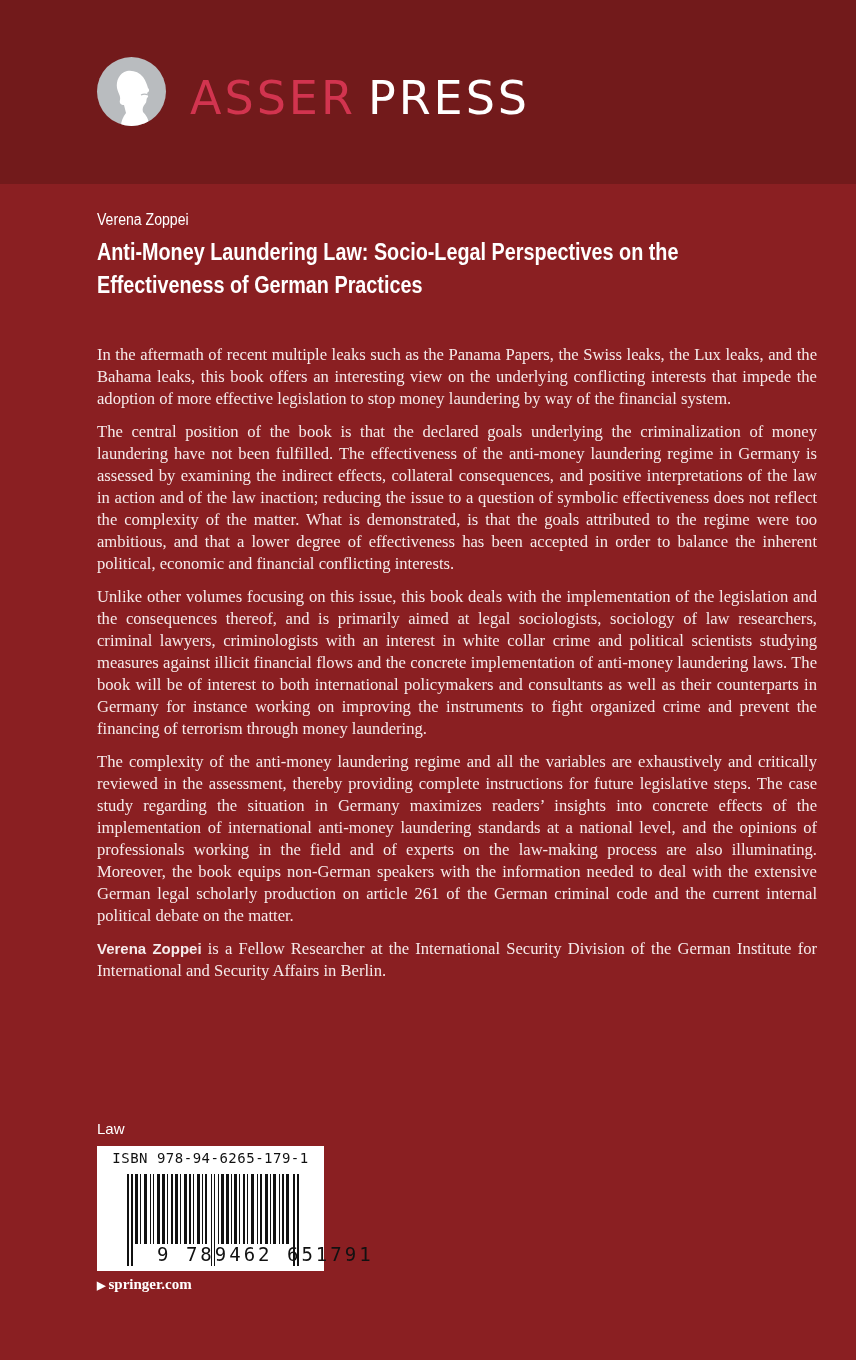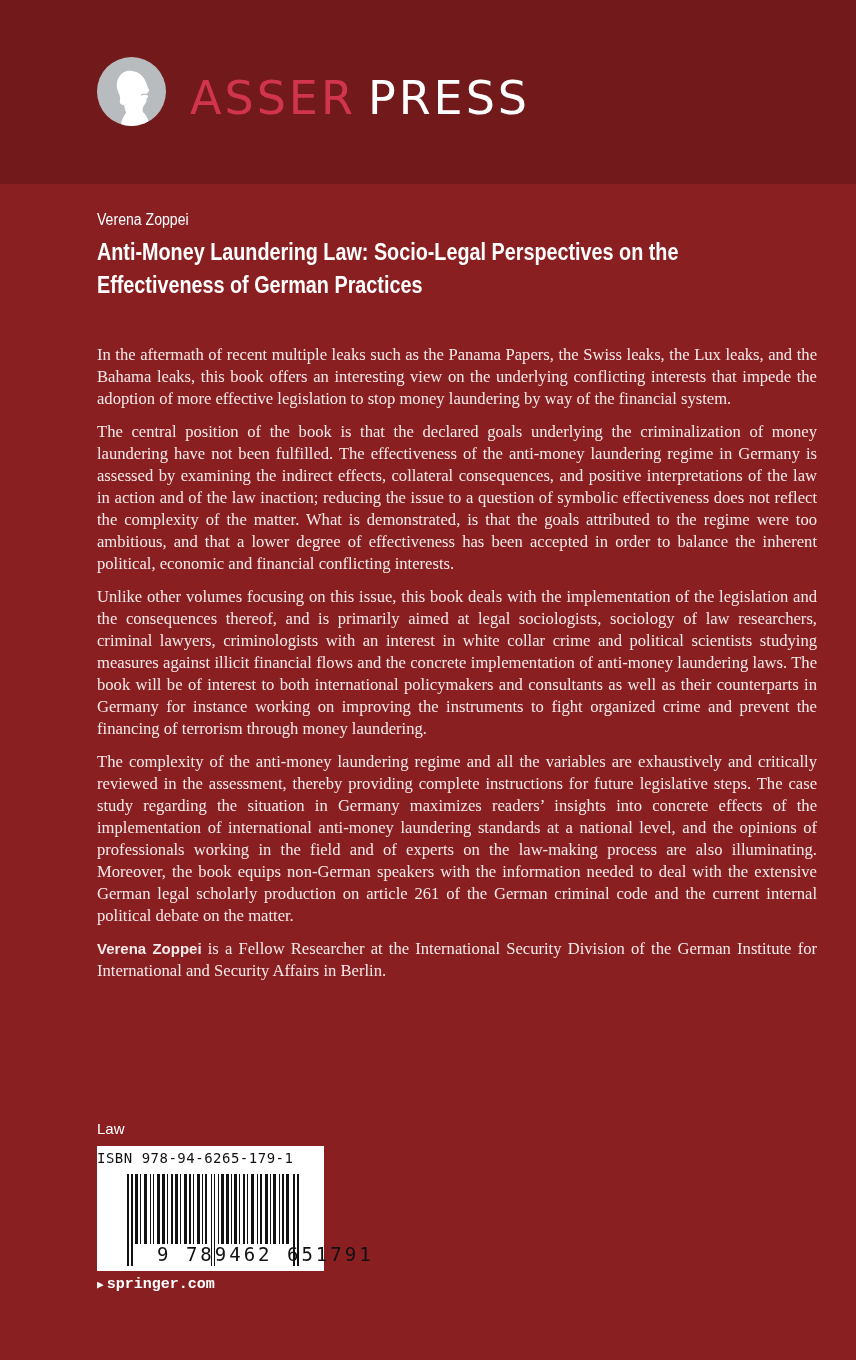--- a/index.html
+++ b/index.html
@@ -47,33 +47,33 @@
 
     .category {
       position: absolute; left: 97px; top: 1120px;
       font-family: "Liberation Sans", sans-serif; font-weight: normal; font-size: 15px; color: #ffffff;
     }
     .isbn-box {
       position: absolute; left: 97px; top: 1146px; width: 227px; height: 125px;
       background: #ffffff;
     }
     .isbn-text {
-      position: absolute; left: 0; top: 4px; width: 227px; text-align: left;
+      position: absolute; left: 0; top: 4px; width: 227px; text-align: center;
       font-family: "DejaVu Sans Mono", monospace; font-size: 14px; color: #111; letter-spacing: 0.5px;
     }
     .barcode { position: absolute; left: 10px; top: 28px; }
     .ean-digits {
       position: absolute; left: 12px; top: 97px; width: 210px;
       font-family: "DejaVu Sans Mono", monospace; font-size: 19px; color: #111; letter-spacing: 3px;
       white-space: nowrap;
       margin-left: 48px;
     }
     .springer {
       position: absolute; left: 97px; top: 1276px;
-      font-family: Liberation Mono, monospace; font-weight: bold; font-size: 15px; color: #ffffff;
+      font-family: Liberation Serif, serif; font-weight: bold; font-size: 15px; color: #ffffff;
     }
     .springer .arrow { font-size: 11px; margin-right: 3px; }
   </style>
 </head>
 <body>
 
 <div class="header">
   <div class="logo-circle">
     <svg width="69" height="69" viewBox="0 0 69 69">
       <path d="M30 14 C22 16 19 24 20 31 C21 36 24 39 23 43 C22 46 24 48 27 48 L29 56 C26 60 24 64 24 69 L52 69 C52 62 49 58 46 55 C45 52 46 49 48 47 C50 45 49 43 50 41 C52 40 51 38 50 36 C52 35 53 33 51 31 C50 28 49 24 46 20 C42 15 36 13 30 14 Z" fill="#ffffff"></path>

